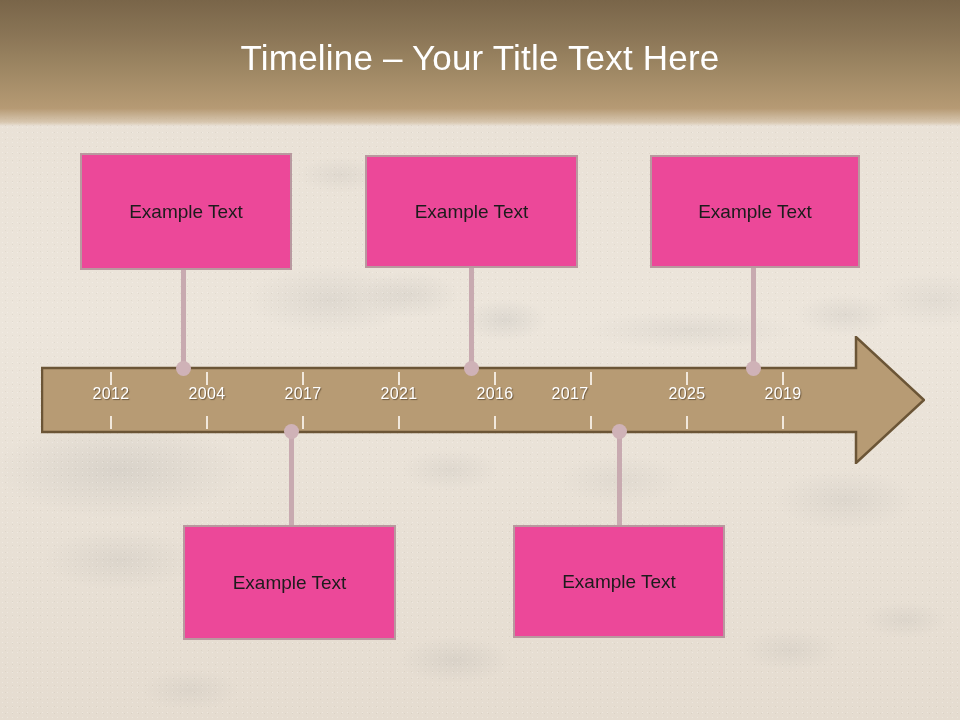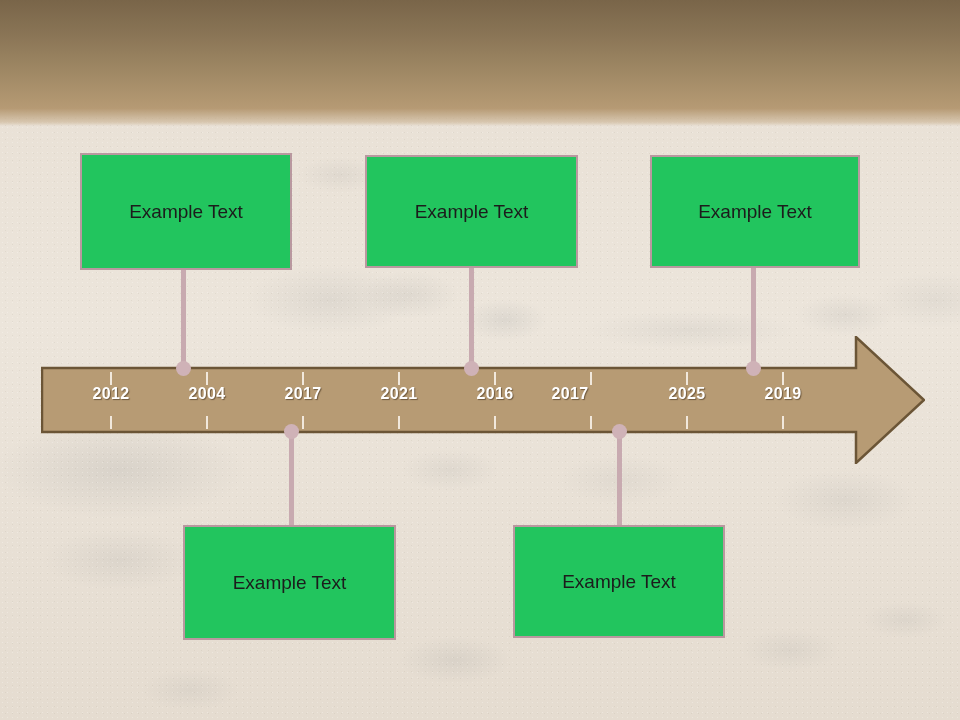--- a/index.html
+++ b/index.html
@@ -101,40 +101,40 @@
   .arrow-svg { display: block; }
 
   .year-label {
     position: absolute;
     top: 385px;
     width: 96px;
     margin-left: -48px;
     text-align: center;
     color: #ffffff;
     font-size: 16px;
-    font-weight: bold;
+    font-weight: normal;
     font-family: "Liberation Sans", sans-serif;
     text-shadow: 1px 1px 1px rgba(90,70,45,0.75);
     letter-spacing: 0.3px;
   }
   .tick {
     position: absolute;
     width: 2px;
     height: 13px;
     background: #f3ece1;
     margin-left: -1px;
     opacity: 0.95;
   }
   .tick-top  { top: 372px; }
   .tick-bot  { top: 416px; }
 
   
   .callout {
     position: absolute;
-    background: #22c55e;
+    background: #ec4899;
     border: 2px solid #b9989f;
     box-sizing: border-box;
     display: flex;
     align-items: center;
     justify-content: center;
   }
   .callout-text {
     color: #1c1c1c;
     font-size: 19px;
     font-family: "Liberation Sans", sans-serif;
@@ -162,20 +162,21 @@
 </style>
 </head>
 <body>
 
 <div id="slide">
 
   <div class="bg-base"></div>
   <div class="bg-grain"></div>
 
   <div class="title-band"></div>
+  <div class="slide-title">Timeline – Your Title Text Here</div>
 
   <div class="arrow-wrap">
     <svg class="arrow-svg" width="884" height="128" viewBox="0 0 884 128">
       <polygon points="1,32 815,32 815,1 883,64 815,127 815,96 1,96" fill="#b79b74" stroke="#6b5536" stroke-width="2.5" stroke-linejoin="miter"></polygon>
     </svg>
   </div>
 
   <div>
     <div class="tick tick-top" style="left:111px"></div>
     <div class="tick tick-bot" style="left:111px"></div>

